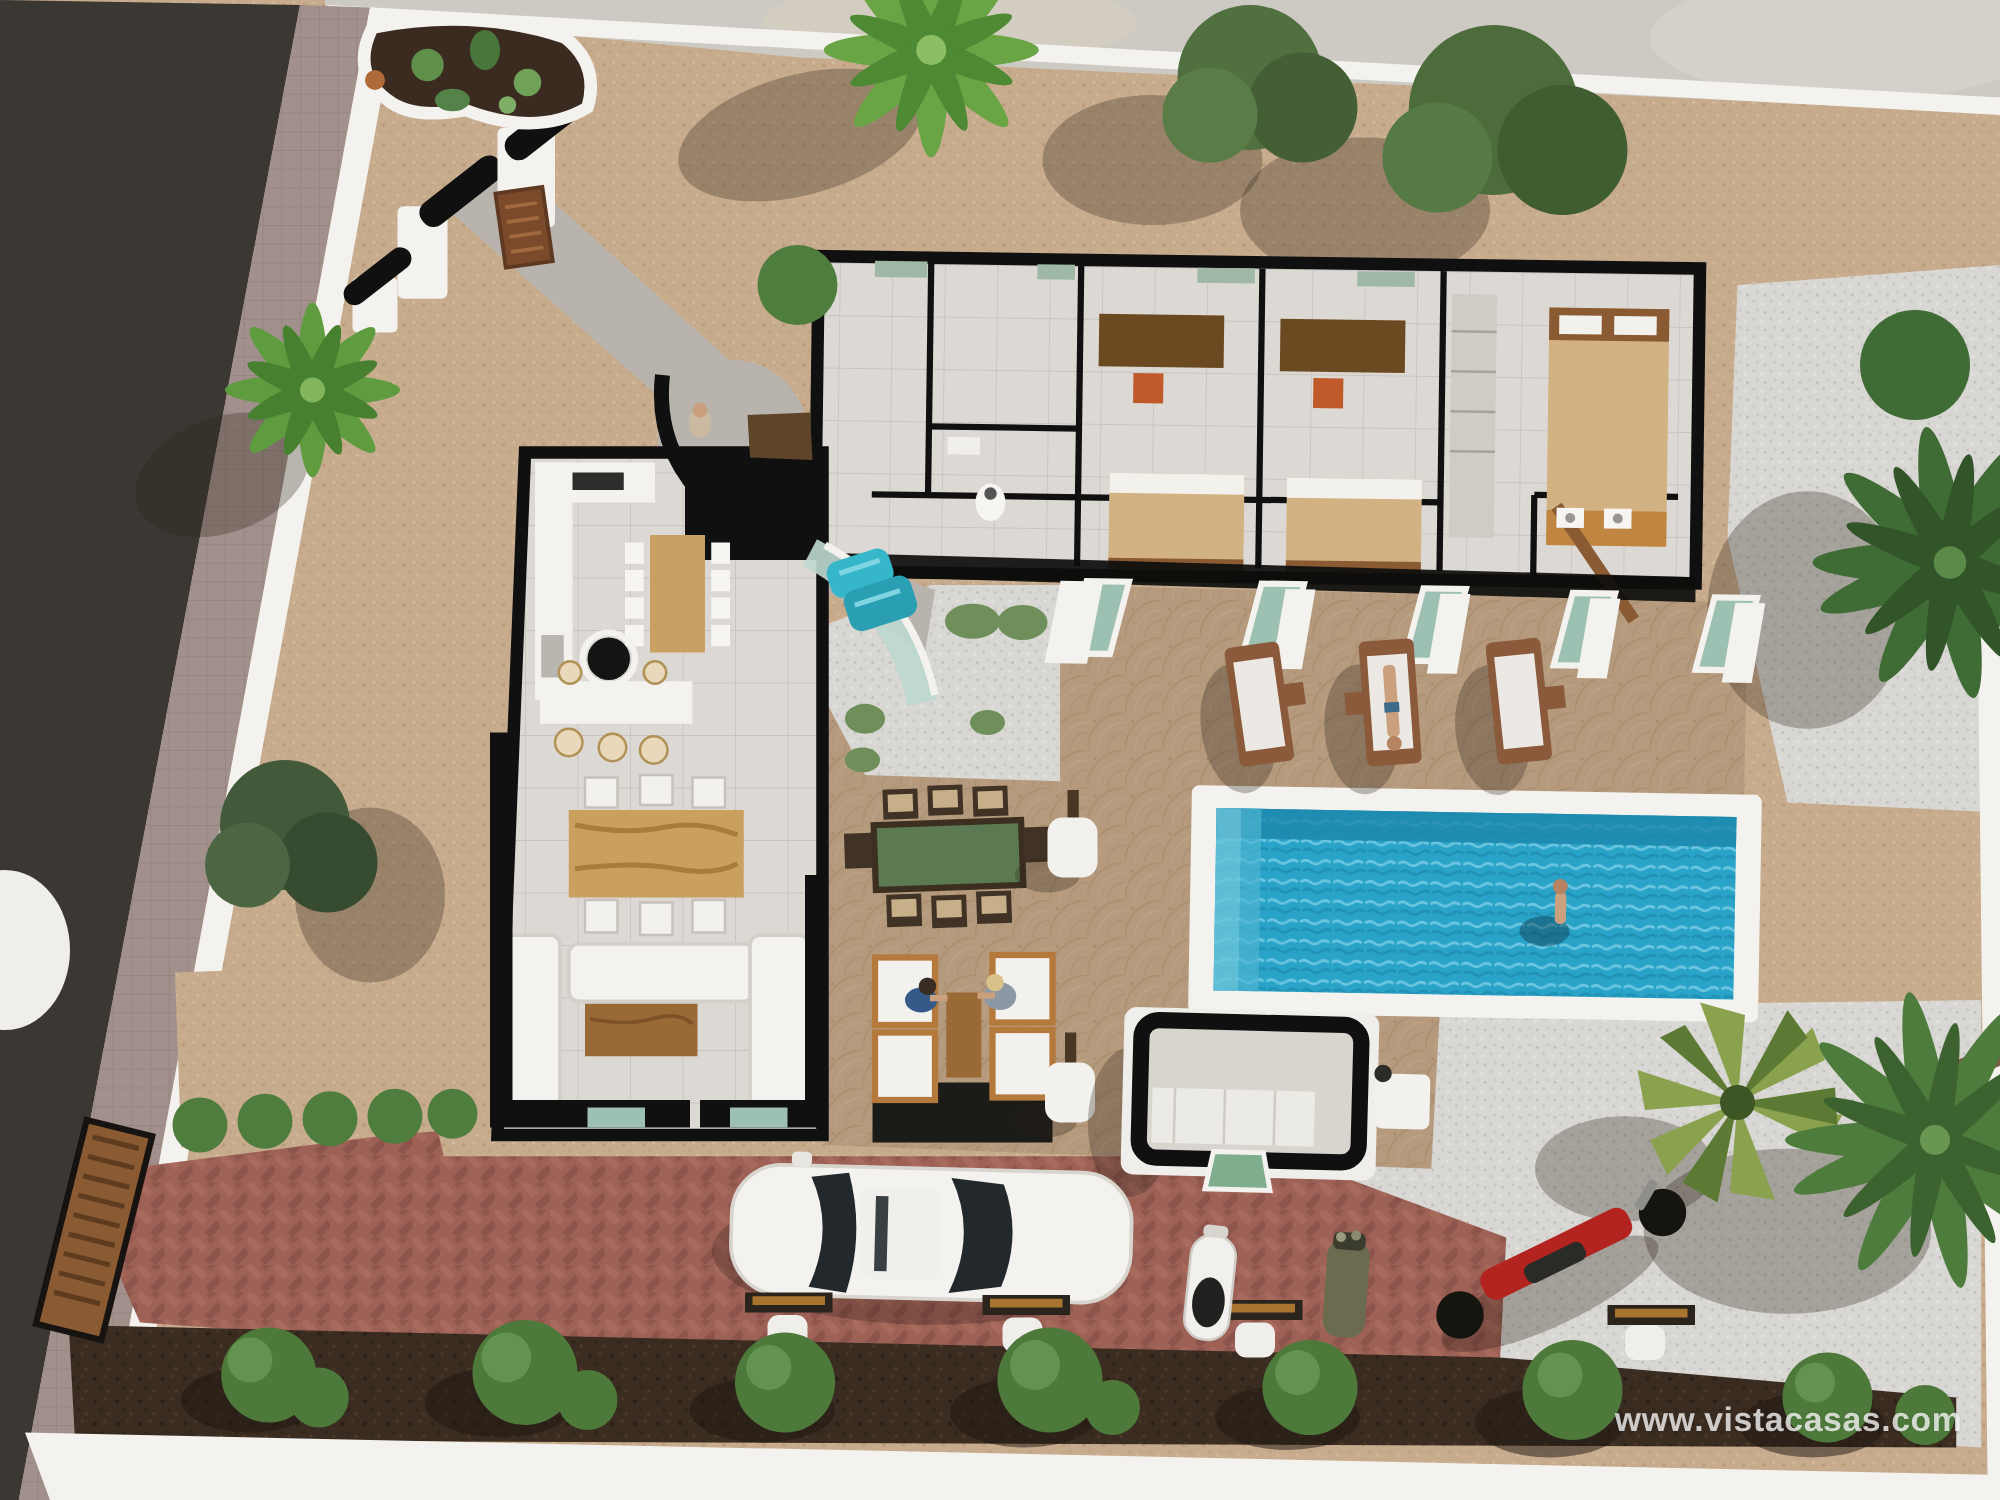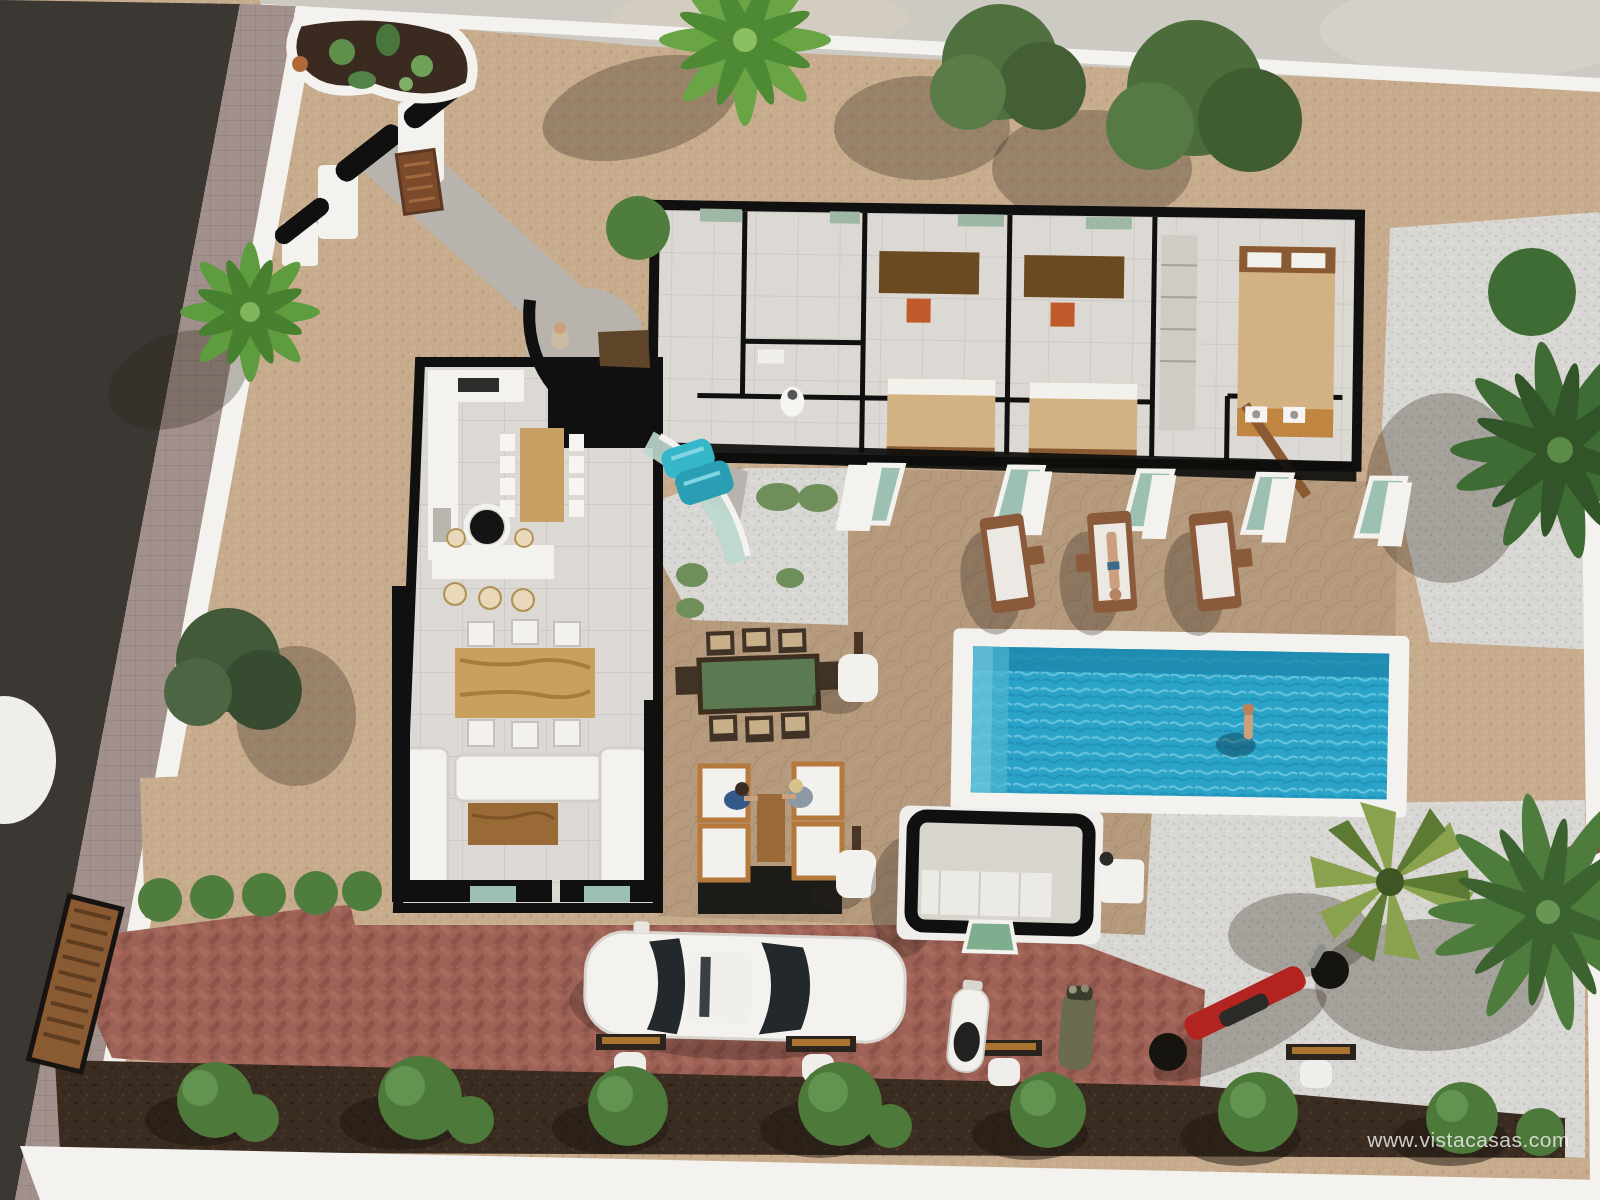--- a/index.html
+++ b/index.html
@@ -1,20 +1,20 @@
 <!DOCTYPE html>
 <html><head>
 <meta charset="utf-8">
 <style>
   html,body{margin:0;padding:0;background:#222;}
   #stage{position:relative;width:1600px;height:1200px;overflow:hidden;
          font-family:"Liberation Sans", sans-serif;}
   #stage svg{position:absolute;left:0;top:0;}
   .watermark{position:absolute;right:30px;bottom:48px;
-             font-size:21px;font-weight:400;letter-spacing:.5px;
+             font-size:27px;font-weight:700;letter-spacing:.5px;
              color:rgba(250,250,250,.78);text-shadow:0 0 2px rgba(0,0,0,.15);}
 </style>
 </head>
 <body>
 
 <div id="stage">
 <svg viewBox="0 0 1600 1200" width="1600" height="1200">
 <defs>
   <pattern id="gravT" width="16" height="16" patternUnits="userSpaceOnUse">
     <rect width="16" height="16" fill="#c7ab8d"></rect>

